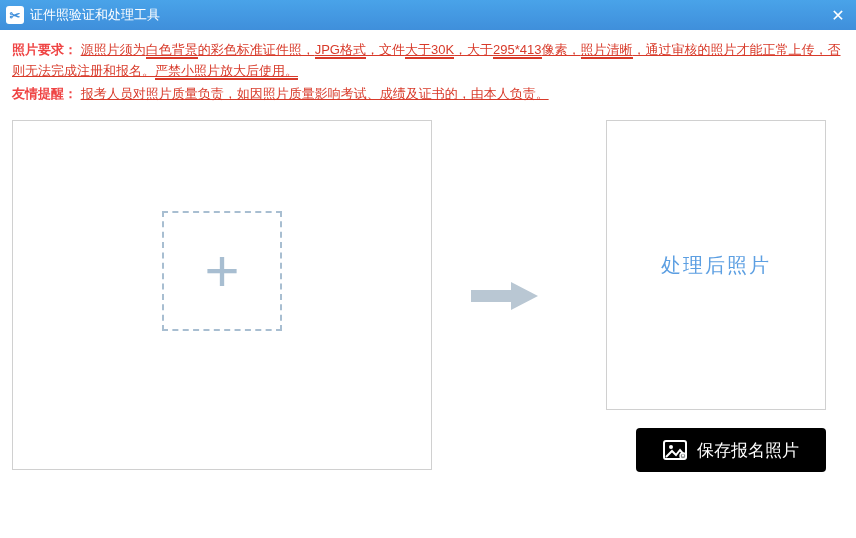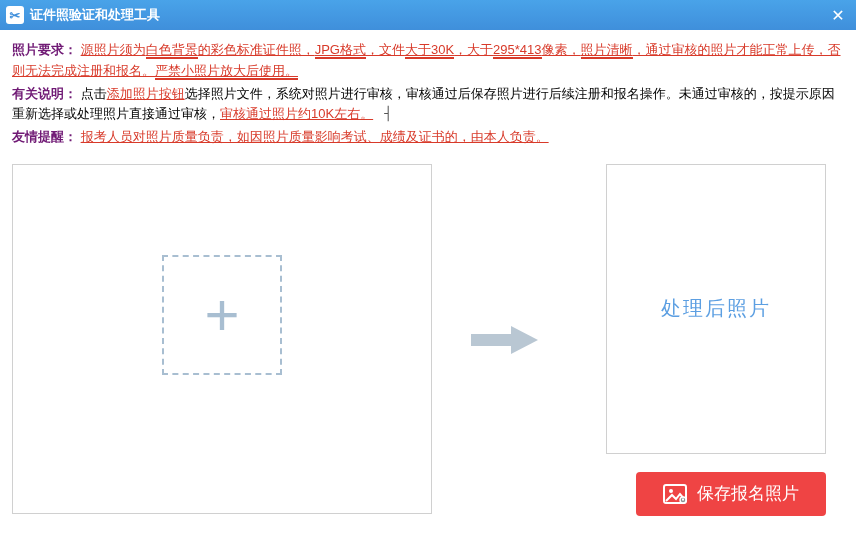--- a/index.html
+++ b/index.html
@@ -22,33 +22,33 @@
   .titlebar .app-icon {
     width: 18px; height: 18px;
     background: #fff;
     border-radius: 3px;
     margin-right: 6px;
     display: flex; align-items: center; justify-content: center;
     color: #3f8fdb;
     font-weight: bold;
     font-size: 13px;
   }
-  .titlebar .title { flex: 1; font-weight: bold; }
+  .titlebar .title { flex: 1; }
   .titlebar .close {
     width: 24px; height: 24px;
     display:flex; align-items:center; justify-content:center;
     cursor: pointer;
     font-size: 16px;
   }
   .instructions {
     padding: 10px 12px 6px 12px;
     line-height: 1.6;
     font-size: 13px;
   }
-  .instructions .blue { color: #701a75; font-weight: bold; }
+  .instructions .blue { color: #ef4444; font-weight: bold; }
   .instructions .red { color: #d83a2a; text-decoration: underline; }
   .instructions .row { margin-bottom: 2px; }
   .underline {
     border-bottom: 2px solid #d83a2a;
     padding-bottom: 0px;
   }
   .cursor-mark {
     display:inline-block;
     font-family: monospace;
     color:#555;
@@ -117,21 +117,21 @@
     color: #5c9fe2;
     font-size: 20px;
     letter-spacing: 2px;
     text-align:center;
   }
   .panel-right div { margin: 3px 0; }
   .save-btn {
     margin-top: 18px;
     width: 190px;
     height: 44px;
-    background: #ef4444;
+    background: #000000;
     border-radius: 4px;
     color: #fff;
     display:flex;
     align-items:center;
     justify-content:center;
     gap: 10px;
     font-size: 17px;
     cursor: pointer;
   }
 </style>
@@ -146,27 +146,20 @@
   <div class="close">
     <span>✕</span>
   </div>
 </div>
 
 <div class="instructions">
   <div class="row">
     <span class="blue">照片要求：</span>
     <span class="red">
       <span>源照片须为</span><span class="underline">白色背景</span><span>的彩色标准证件照，</span><span class="underline">JPG格式</span><span>，文件</span><span class="underline">大于30K</span><span>，大于</span><span class="underline">295*413</span><span>像素，</span><span class="underline">照片清晰</span><span>，通过审核的照片才能正常上传，否则无法完成注册和报名。</span><span class="underline">严禁小照片放大后使用。</span>
-    </span>
-  </div>
-  <div class="row">
-    <span class="blue">有关说明：</span>
-    <span>
-      <span>点击</span><span class="red">添加照片按钮</span><span>选择照片文件，系统对照片进行审核，审核通过后保存照片进行后续注册和报名操作。未通过审核的，按提示原因重新选择或处理照片直接通过审核，</span><span class="red">审核通过照片约10K左右。</span>
-      <span class="cursor-mark">&nbsp;┤</span>
     </span>
   </div>
   <div class="row">
     <span class="blue">友情提醒：</span>
     <span class="red">报考人员对照片质量负责，如因照片质量影响考试、成绩及证书的，由本人负责。</span>
   </div>
 </div>
 
 <div class="workarea">
 

